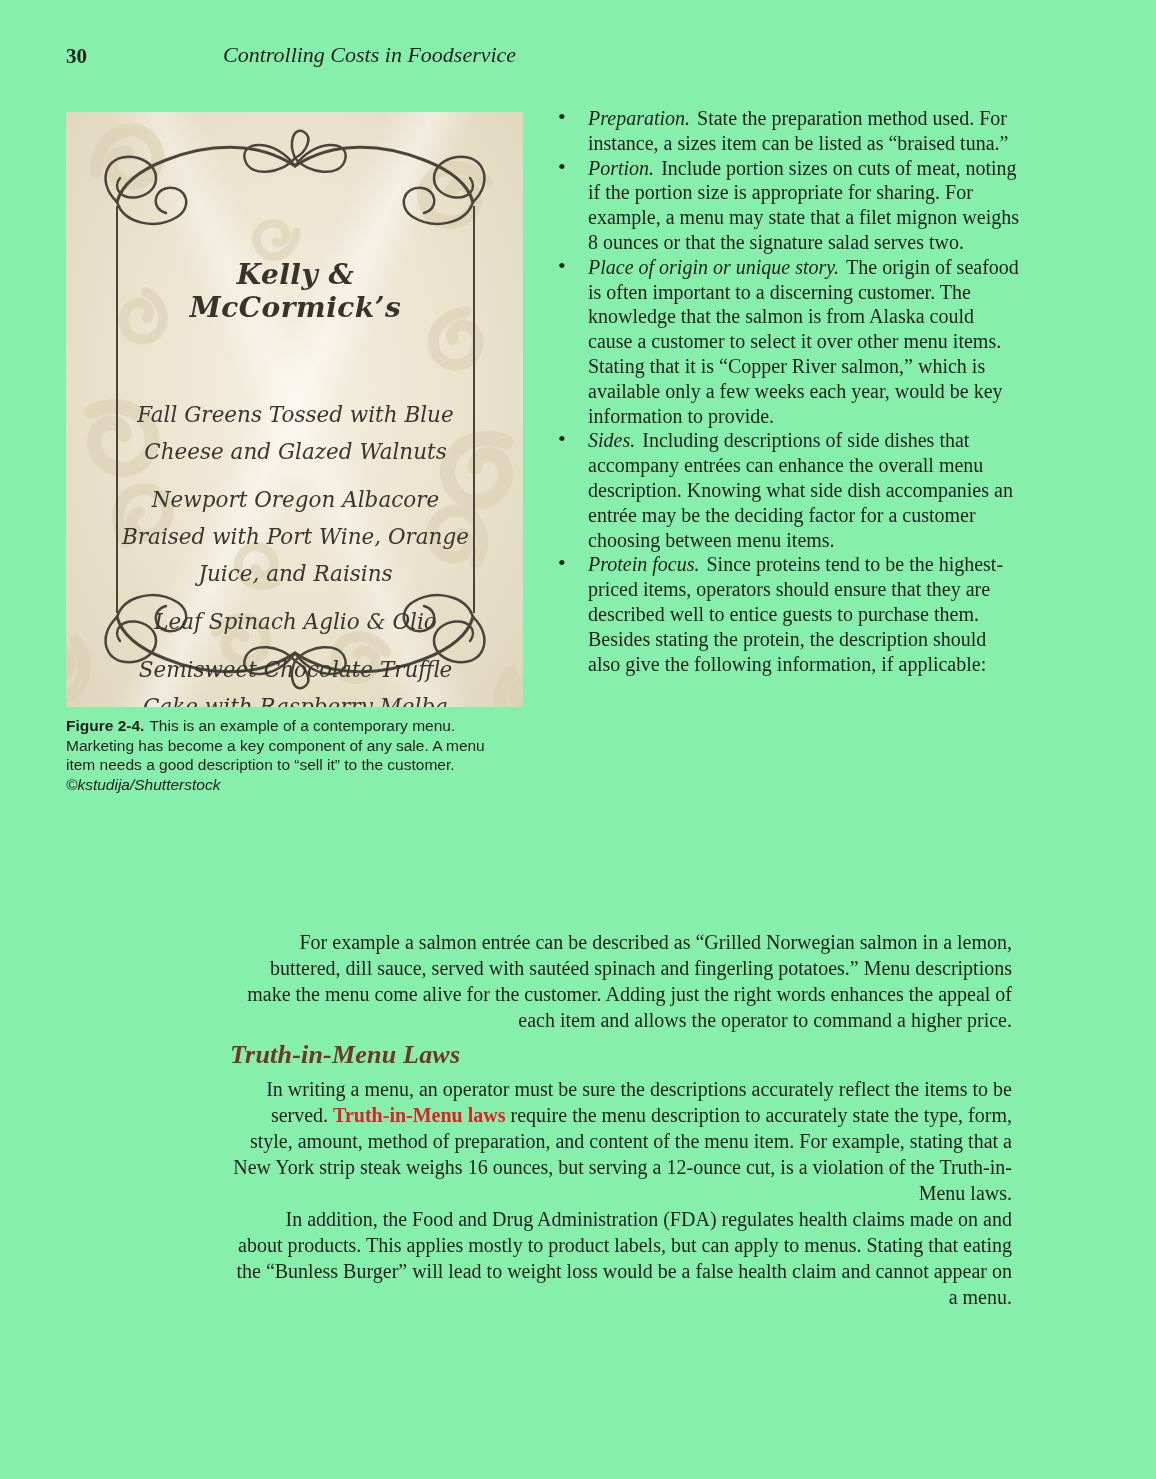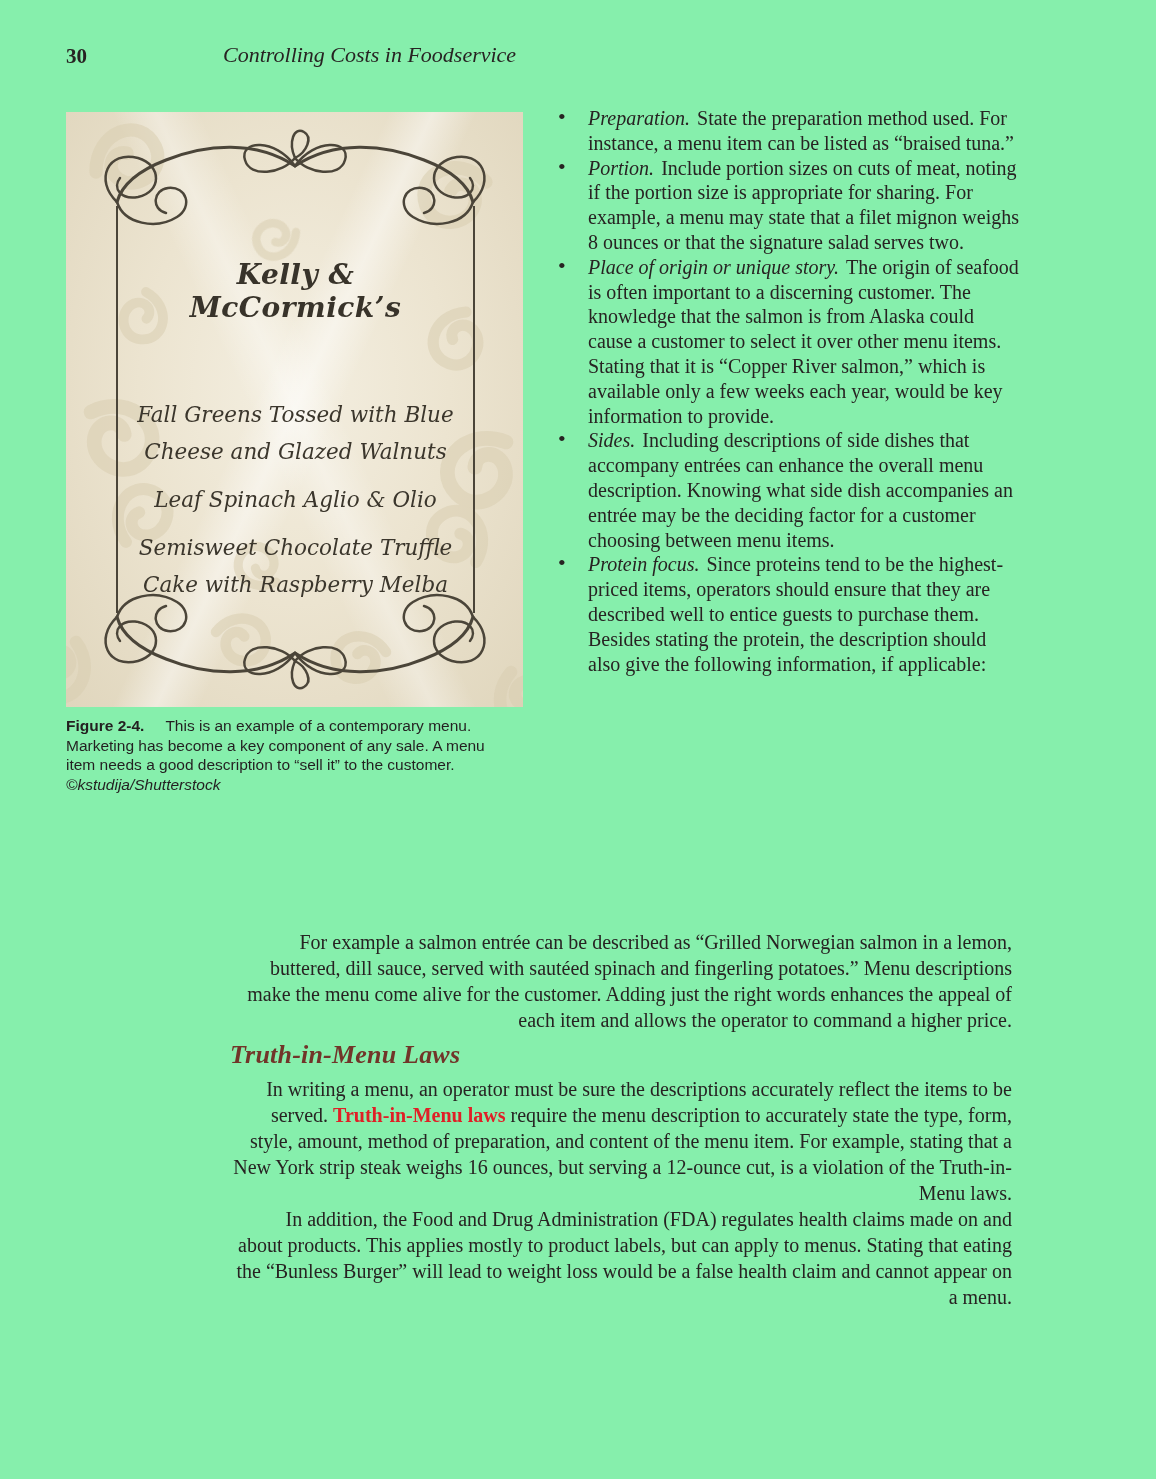--- a/index.html
+++ b/index.html
@@ -62,21 +62,21 @@
     font-style:italic;font-size:21.5px;line-height:37px;
     color:#3b362c;margin-bottom:11px;
     font-family:"DejaVu Serif","Liberation Serif",serif;
   }
   
   .figure-caption{
     margin-top:9px;width:446px;
     font-family:"Liberation Sans", sans-serif;
     font-size:15.5px;line-height:19.5px;color:var(--caption);
   }
-  .caption-label{font-weight:bold;margin-right:21px;text-align:right;}
+  .caption-label{font-weight:bold;margin-right:5px;text-align:right;}
   .caption-credit{font-style:italic;}
   
   .right-col{
     position:absolute;left:556px;top:106px;width:466px;
     font-size:20px;line-height:24.8px;
   }
   .bullet-item{position:relative;padding-left:32px;}
   .bullet-item::before{
     content:"\2022";position:absolute;left:2px;top:-1px;
     font-size:22px;
@@ -168,35 +168,36 @@
         </g>
       </svg>
 
       <div class="menu-line left"></div>
       <div class="menu-line right"></div>
 
       <div class="menu-content">
         <div class="menu-title">Kelly &amp; McCormick’s</div>
         <div class="menu-items">
           <div class="menu-item">Fall Greens Tossed with Blue Cheese and Glazed Walnuts</div>
+          <div class="menu-item">Newport Oregon Albacore Braised with Port Wine, Orange Juice, and Raisins</div>
           <div class="menu-item">Leaf Spinach Aglio &amp; Olio</div>
           <div class="menu-item">Semisweet Chocolate Truffle Cake with Raspberry Melba</div>
         </div>
       </div>
     </div>
 
     <div class="figure-caption">
       <span class="caption-label">Figure 2-4.</span><span>This is an example of a contemporary menu. Marketing has become a key component of any sale. A menu item needs a good description to “sell it” to the customer.</span>
       <div class="caption-credit">©kstudija/Shutterstock</div>
     </div>
   </div>
 
   <div class="right-col">
     <div class="bullet-item">
-      <span class="li-term">Preparation.</span><span>State the preparation method used. For instance, a menu item can be listed as “braised tuna.”</span>
+      <span class="li-term">Preparation.</span><span>State the preparation method used. For instance, a sizes item can be listed as “braised tuna.”</span>
     </div>
     <div class="bullet-item">
       <span class="li-term">Portion.</span><span>Include portion sizes on cuts of meat, noting if the portion size is appropriate for sharing. For example, a menu may state that a filet mignon weighs 8 ounces or that the signature salad serves two.</span>
     </div>
     <div class="bullet-item">
       <span class="li-term">Place of origin or unique story.</span><span>The origin of seafood is often important to a discerning customer. The knowledge that the salmon is from Alaska could cause a customer to select it over other menu items. Stating that it is “Copper River salmon,” which is available only a few weeks each year, would be key information to provide.</span>
     </div>
     <div class="bullet-item">
       <span class="li-term">Sides.</span><span>Including descriptions of side dishes that accompany entrées can enhance the overall menu description. Knowing what side dish accompanies an entrée may be the deciding factor for a customer choosing between menu items.</span>
     </div>

